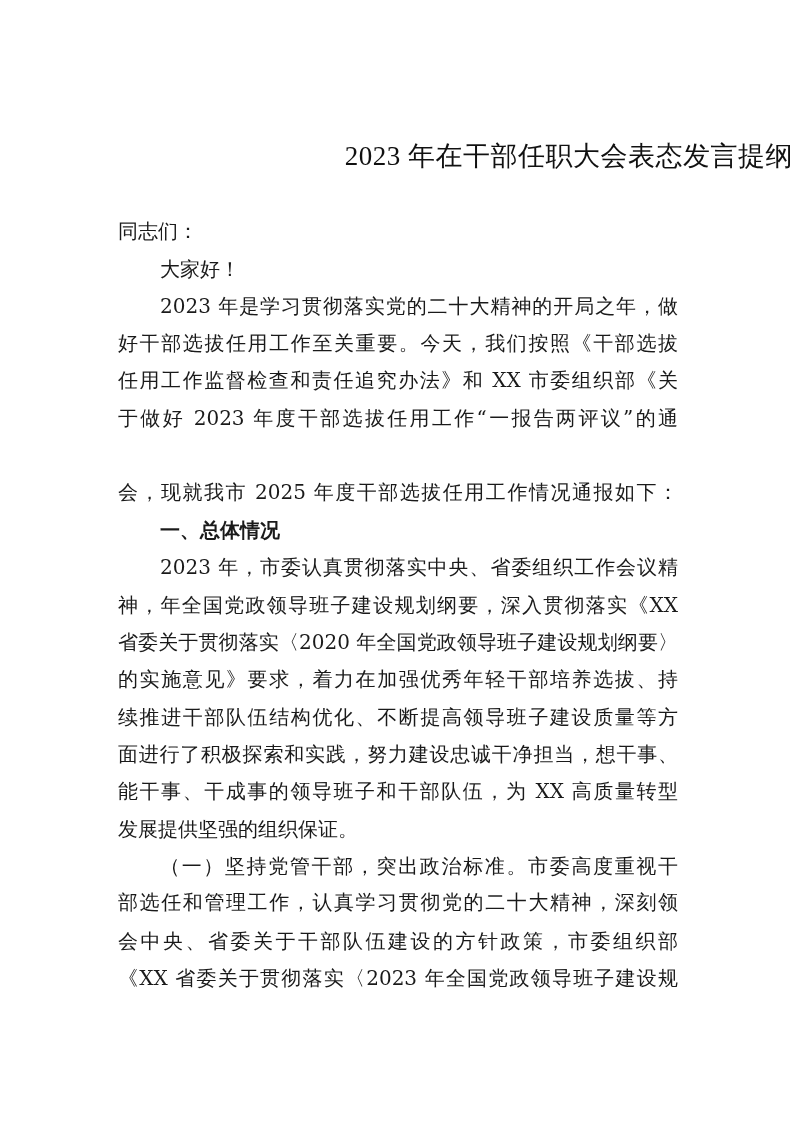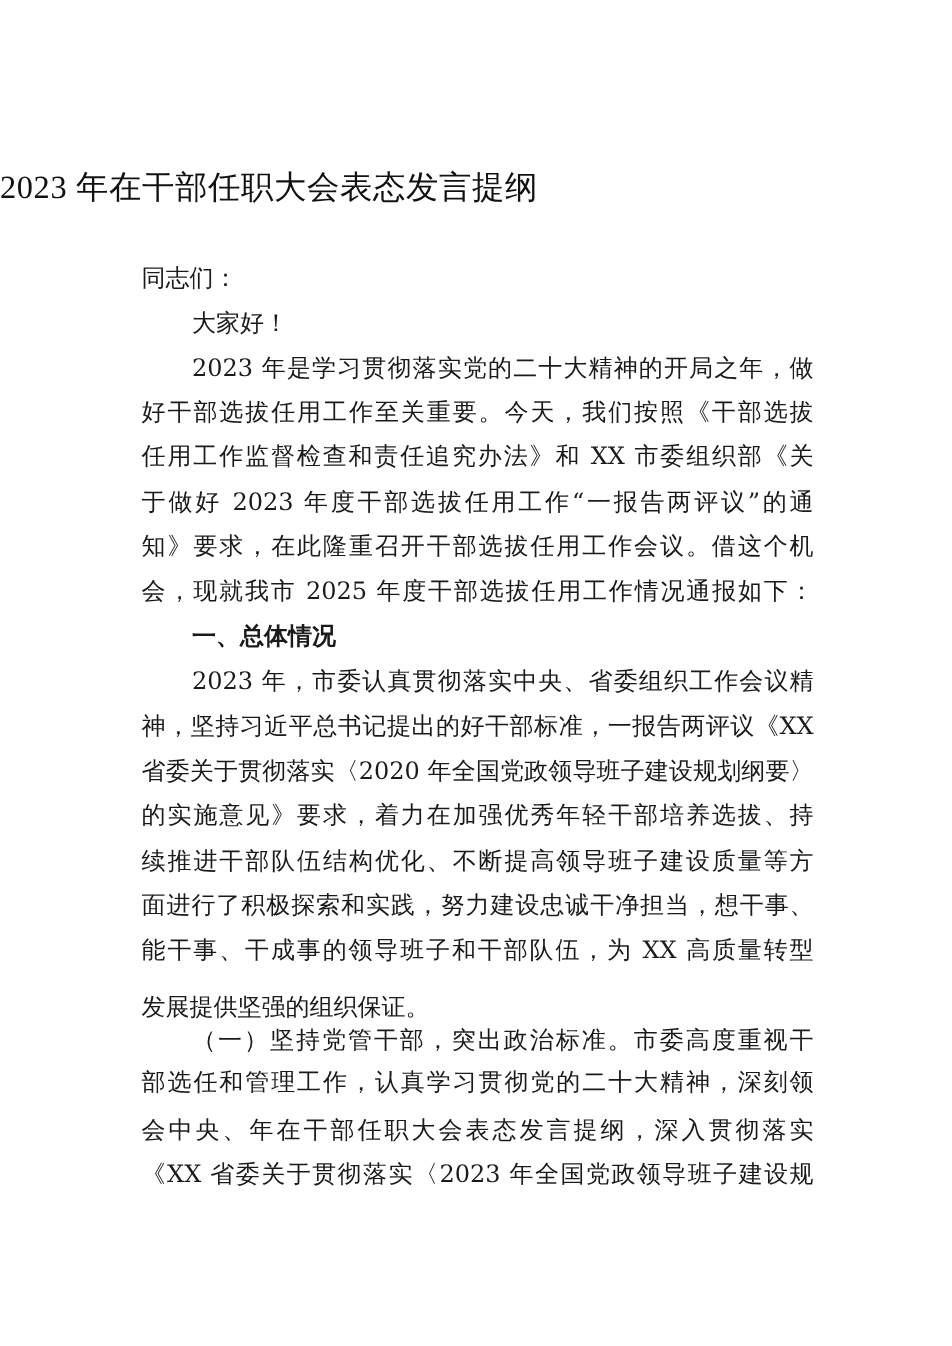--- a/index.html
+++ b/index.html
@@ -18,21 +18,21 @@
     .page {
       position: absolute;
       left: 0; top: 0;
       width: 793px; height: 1122px;
       background: #ffffff;
     }
     .title {
       position: absolute;
       left: 0; top: 136px;
       width: 793px;
-      text-align: left;
+      text-align: right;
       font-family: "Liberation Serif", "DejaVu Serif", serif;
       font-size: 27px;
       line-height: 40px;
       letter-spacing: 0.5px;
       color: #111;
     }
     .line {
       position: absolute;
       left: 118px;
       width: 560px;
@@ -59,31 +59,30 @@
 <div class="page">
   <div class="title">2023 年在干部任职大会表态发言提纲</div>
 
   <div class="line short" style="top:213px;">同志们：</div>
   <div class="line indent short" style="top:251px;">大家好！</div>
 
   <div class="line indent" style="top:288px;">2023 年是学习贯彻落实党的二十大精神的开局之年，做</div>
   <div class="line" style="top:325px;">好干部选拔任用工作至关重要。今天，我们按照《干部选拔</div>
   <div class="line" style="top:362px;">任用工作监督检查和责任追究办法》和 XX 市委组织部《关</div>
   <div class="line" style="top:400px;">于做好 2023 年度干部选拔任用工作“一报告两评议”的通</div>
-  <div class="line" style="top:437px;">知》要求，在此隆重召开干部选拔任用工作会议。借这个机</div>
   <div class="line" style="top:474px;">会，现就我市 2025 年度干部选拔任用工作情况通报如下：</div>
 
   <div class="line indent heading" style="top:512px;">一、总体情况</div>
 
   <div class="line indent" style="top:549px;">2023 年，市委认真贯彻落实中央、省委组织工作会议精</div>
-  <div class="line" style="top:587px;">神，坚持习近平总书记提出的好干部标准，一报告两评议《XX</div>
+  <div class="line" style="top:587px;">神，年全国党政领导班子建设规划纲要，深入贯彻落实《XX</div>
   <div class="line" style="top:624px;">省委关于贯彻落实〈2020 年全国党政领导班子建设规划纲要〉</div>
   <div class="line" style="top:661px;">的实施意见》要求，着力在加强优秀年轻干部培养选拔、持</div>
   <div class="line" style="top:736px;">面进行了积极探索和实践，努力建设忠诚干净担当，想干事、</div>
   <div class="line" style="top:699px;">续推进干部队伍结构优化、不断提高领导班子建设质量等方</div>
   <div class="line" style="top:773px;">能干事、干成事的领导班子和干部队伍，为 XX 高质量转型</div>
-  <div class="line short" style="top:811px;margin-top:10px;">发展提供坚强的组织保证。</div>
+  <div class="line short" style="top:811px;">发展提供坚强的组织保证。</div>
 
   <div class="line indent" style="top:848px;">（一）坚持党管干部，突出政治标准。市委高度重视干</div>
   <div class="line" style="top:885px;font-family:Liberation Mono, monospace;">部选任和管理工作，认真学习贯彻党的二十大精神，深刻领</div>
-  <div class="line" style="top:923px;">会中央、年在干部任职大会表态发言提纲，深入贯彻落实</div>
+  <div class="line" style="top:923px;">会中央、省委关于干部队伍建设的方针政策，市委组织部</div>
   <div class="line" style="top:960px;">《XX 省委关于贯彻落实〈2023 年全国党政领导班子建设规</div>
 </div>
 
 </body></html>

